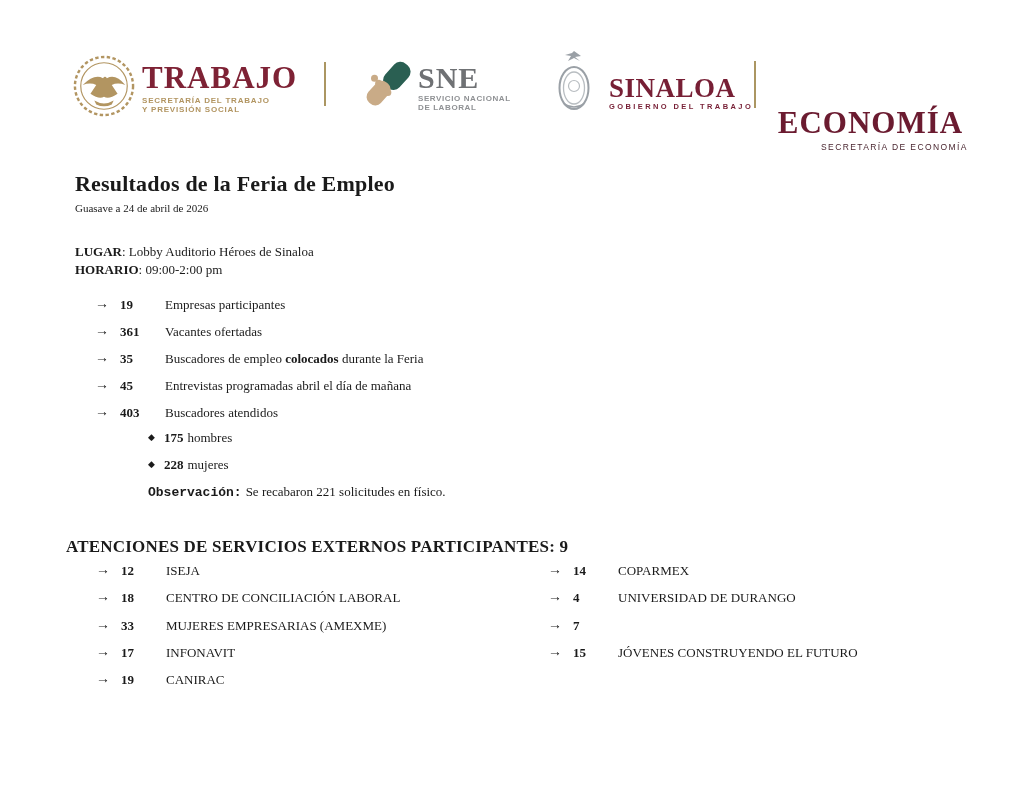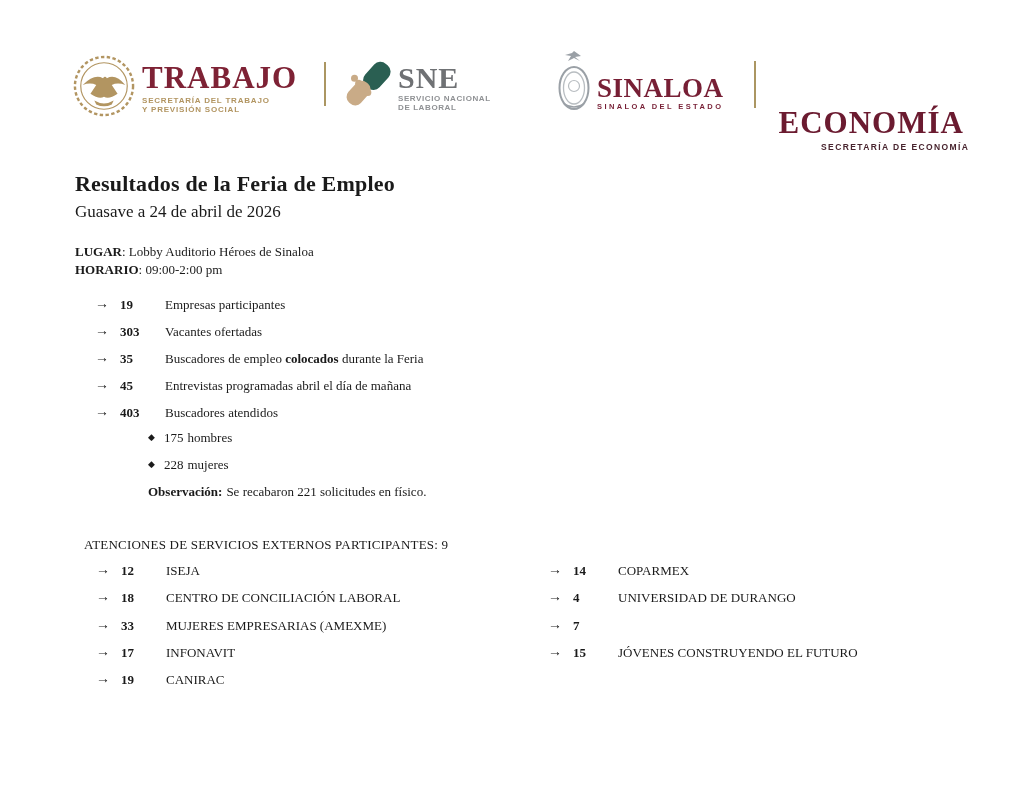--- a/index.html
+++ b/index.html
@@ -15,60 +15,60 @@
   .logo-trabajo { left:73px; top:54px; }
   .trabajo-seal { width:62px; height:64px; }
   .trabajo-textblock { margin-left:7px; padding-top:6px; }
   .trabajo-title { font-family:"Liberation Serif",serif; font-weight:bold; font-size:31px; line-height:28px; letter-spacing:1px; color:#7e2235; }
   .trabajo-sub { margin-top:4px; font-family:"Liberation Sans",sans-serif; font-weight:bold; font-size:8px; line-height:9px; letter-spacing:0.8px; color:#b29561; }
 
   .hdr-divider { position:absolute; width:2px; background:#ab9662; }
   .divider-1 { left:324px; top:62px; height:44px; }
   .divider-2 { left:754px; top:61px; height:47px; }
 
-  .logo-sne { left:342px; top:57px; }
+  .logo-sne { left:362px; top:57px; }
   .sne-hands { width:50px; height:52px; }
   .sne-textblock { margin-left:6px; padding-top:7px; }
   .sne-title { font-family:"Liberation Serif",serif; font-weight:bold; font-size:30px; line-height:27px; letter-spacing:1px; color:#6f7174; }
   .sne-sub { margin-top:3px; font-family:"Liberation Sans",sans-serif; font-weight:bold; font-size:8px; line-height:9px; letter-spacing:0.6px; color:#8f9194; }
 
   .logo-sinaloa { left:556px; top:50px; }
   .sinaloa-seal { width:37px; height:64px; }
-  .sinaloa-textblock { margin-left:4px; padding-top:23px; }
+  .sinaloa-textblock { margin-left:16px; padding-top:23px; }
   .sinaloa-title { font-family:"Liberation Serif",serif; font-weight:bold; font-size:27px; line-height:24px; letter-spacing:0.5px; color:#771f35; }
   .sinaloa-sub { margin-top:2px; font-family:"Liberation Sans",sans-serif; font-weight:bold; font-size:7.5px; letter-spacing:2.4px; color:#771f35; }
 
   .logo-economia { left:773px; top:64px; flex-direction:column;margin-top:44px; }
   .economia-title { font-family:"Liberation Serif",serif; font-weight:bold; font-size:31px; line-height:30px; letter-spacing:1px; color:#6b1b30; }
-  .economia-sub { margin-top:4px; font-family:"Liberation Sans",sans-serif; font-weight:bold; font-size:8.5px; letter-spacing:1.4px; color:#49252f;padding-left:48px; }
+  .economia-sub { margin-top:4px; font-family:"Liberation Sans",sans-serif; font-weight:normal; font-size:8.5px; letter-spacing:1.4px; color:#49252f;padding-left:48px; }
 
   
   .doc-title { position:absolute; left:75px; top:171px; font-size:22px; font-weight:bold; letter-spacing:0.2px; }
-  .doc-subtitle { position:absolute; left:75px; top:202px; font-size:17px; }
+  .doc-subtitle { position:absolute; left:75px; top:202px; font-size:11px; }
   .doc-meta { position:absolute; left:75px; top:243px; font-size:13px; line-height:17.5px; }
   .doc-meta b { font-weight:bold; }
 
   .rows { position:absolute; }
   .results-list { left:95px; top:297px; width:560px; }
   .row { display:grid; grid-template-columns:25px 45px auto; height:27px; align-items:start; font-size:13px; }
   .bullet-arrow { font-weight:bold; font-size:14px; line-height:14px; }
   .row .num { font-weight:bold; }
   .row .lbl b { font-weight:bold; }
 
   .sub-list { left:148px; top:430px; width:400px; }
   .sub-row { display:grid; grid-template-columns:16px auto; height:27px; font-size:13px; }
   .bullet-diamond { font-size:9px; line-height:15px; }
-  .sub-row .num { font-weight:normal; }
+  .sub-row .num { font-weight:bold; }
   .sub-row .lbl { margin-left:4px; }
 
   .observation { position:absolute; left:148px; top:484px; font-size:13px; }
-  .observation b { font-weight:bold; }
+  .observation b { font-weight:bold;font-family:Liberation Mono, monospace; }
   .observation .obs-text { margin-left:4px; }
 
-  .ext-heading { position:absolute; left:84px; top:537px; font-size:13px; font-weight:normal; letter-spacing:0.2px; }
+  .ext-heading { position:absolute; left:66px; top:537px; font-size:17px; font-weight:bold; letter-spacing:0.2px; }
   .ext-left  { left:96px;  top:563px; width:430px; }
   .ext-right { left:548px; top:563px; width:430px; }
   .ext-left .row, .ext-right .row { height:27.3px; }
 </style>
 </head>
 <body>
 
 <div class="page">
 
   <div class="logo logo-trabajo">
@@ -110,21 +110,21 @@
   <div class="logo logo-sinaloa">
     <svg class="sinaloa-seal" viewBox="0 0 37 64">
       <path d="M18 1 l7 5 -6 1 5 4 -6 -3 -6 3 3 -5 -6 -1 7 -2 z" fill="#9aa0a6"></path>
       <ellipse cx="18" cy="38" rx="14.5" ry="21" fill="none" stroke="#9aa0a6" stroke-width="2"></ellipse>
       <ellipse cx="18" cy="38" rx="10.5" ry="16" fill="none" stroke="#b8bdc1" stroke-width="1.3"></ellipse>
       <circle cx="18" cy="36" r="5.5" fill="none" stroke="#b8bdc1" stroke-width="1.2"></circle>
       <path d="M8 54 Q18 60 28 54" fill="none" stroke="#9aa0a6" stroke-width="1.5"></path>
     </svg>
     <div class="sinaloa-textblock">
       <div class="sinaloa-title">SINALOA</div>
-      <div class="sinaloa-sub">SINALOA DEL ESTADO</div>
+      <div class="sinaloa-sub">GOBIERNO DEL TRABAJO</div>
     </div>
   </div>
 
   <div class="hdr-divider divider-2"></div>
 
   <div class="logo logo-economia">
     <div class="economia-title">ECONOMÍA</div>
     <div class="economia-sub">SECRETARÍA DE ECONOMÍA</div>
   </div>
 
@@ -137,21 +137,21 @@
   </div>
 
   <div class="rows results-list" id="results-list">
       <div class="row">
         <span class="bullet-arrow">→</span>
         <span class="num">19</span>
         <span class="lbl">Empresas participantes</span>
       </div>
       <div class="row">
         <span class="bullet-arrow">→</span>
-        <span class="num">303</span>
+        <span class="num">361</span>
         <span class="lbl">Vacantes ofertadas</span>
       </div>
       <div class="row">
         <span class="bullet-arrow">→</span>
         <span class="num">35</span>
         <span class="lbl"><span>Buscadores de empleo </span><b>colocados</b><span> durante la Feria</span></span>
       </div>
       <div class="row">
         <span class="bullet-arrow">→</span>
         <span class="num">45</span>

